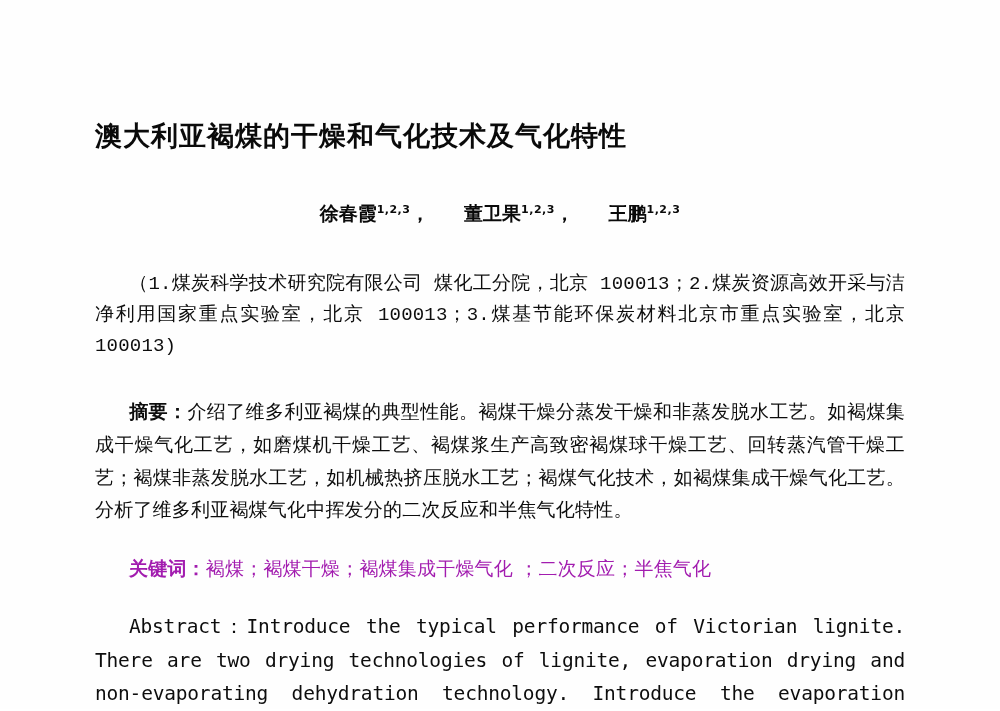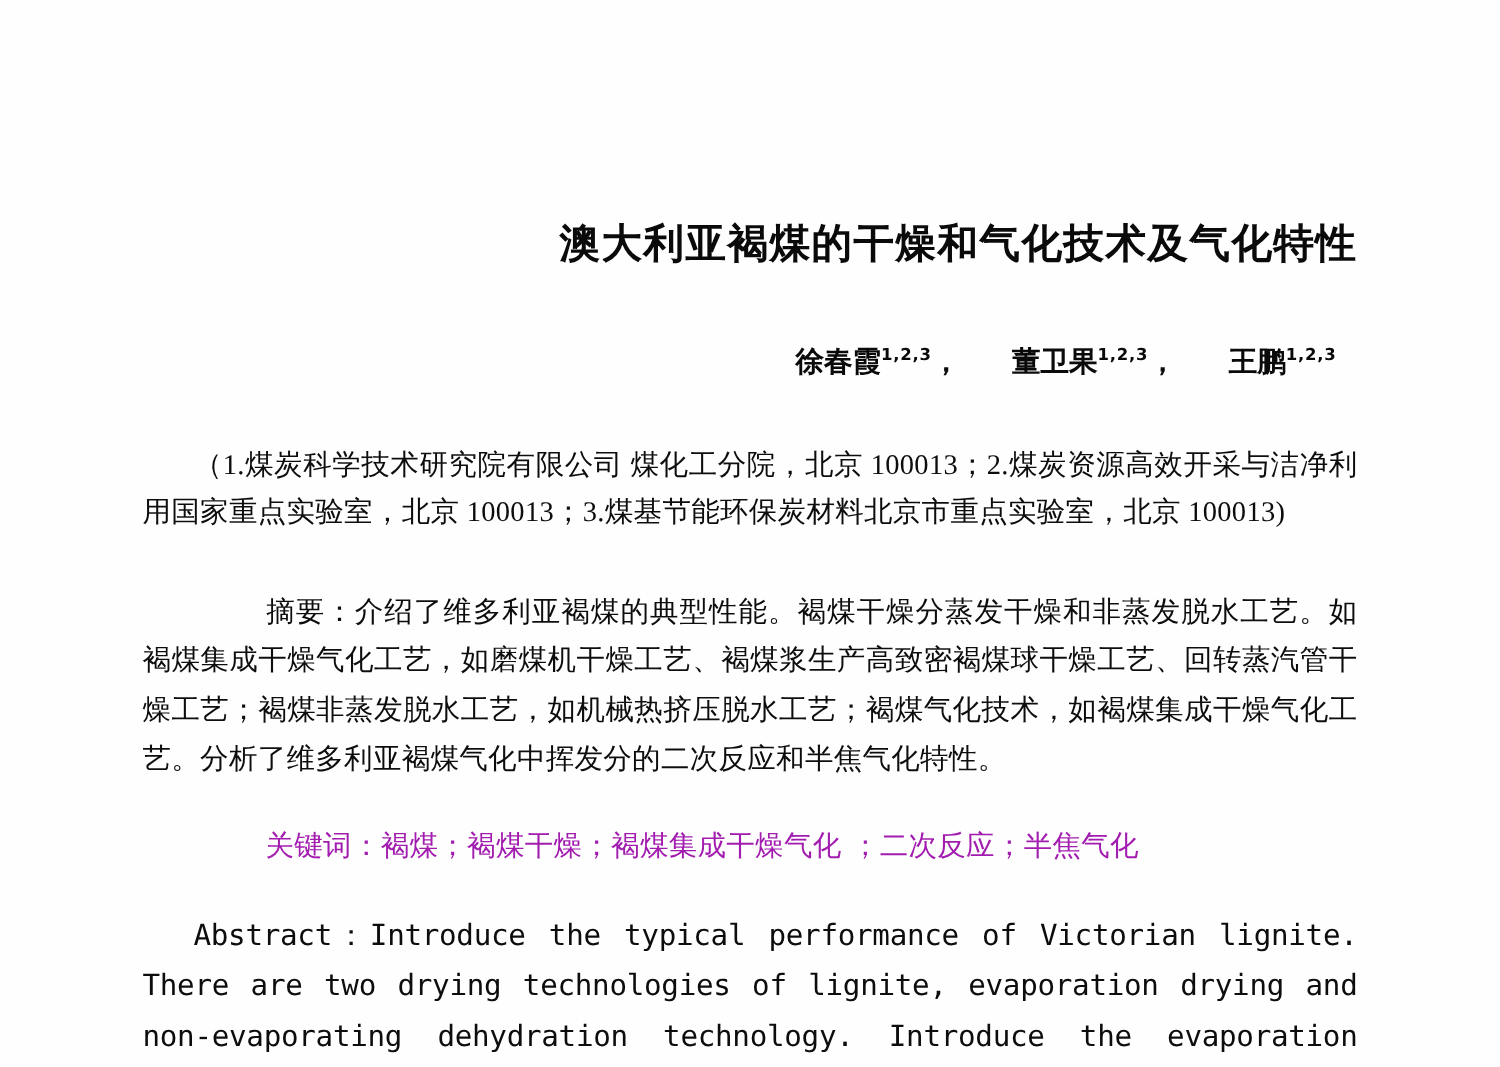--- a/index.html
+++ b/index.html
@@ -21,31 +21,30 @@
     background: #fefefe;
     padding: 0;
     box-sizing: border-box;
   }
   .content {
     margin: 0 auto;
     width: 810px;
     padding-top: 118px;
   }
   .title {
-    text-align: right;
+    text-align: left;
     font-family: "DejaVu Sans", sans-serif;
     font-weight: bold;
     font-size: 27px;
     letter-spacing: 1px;
     color: #0a0a0a;
     line-height: 1.3;
-    margin-top: 27px;
   }
   .authors {
-    text-align: right;
+    text-align: center;
     margin-top: 48px;
     font-family: "DejaVu Sans", sans-serif;
     font-weight: bold;
     font-size: 19px;
     color: #0a0a0a;
   }
   .author {
     display: inline-block;
     margin: 0 14px;
     white-space: nowrap;
@@ -54,41 +53,40 @@
     font-size: 11px;
     vertical-align: super;
     font-weight: bold;
     letter-spacing: 0.5px;
   }
   .affiliation {
     margin-top: 42px;
     font-size: 19px;
     line-height: 1.62;
     text-align: justify;
-    font-family: Liberation Serif, serif;
+    font-family: Liberation Mono, monospace;
     color: #0d0d0d;
     letter-spacing: 0.2px;
   }
   .affiliation .indent {
     display: inline-block;
     width: 34px;
   }
   .abstract {
     margin-top: 34px;
     font-size: 19px;
     line-height: 1.72;
     text-align: justify;
     font-family: "DejaVu Sans", sans-serif;
     color: #0d0d0d;
     letter-spacing: 0.2px;
   }
   .lbl {
-    font-weight: normal;
+    font-weight: bold;
     font-family: "DejaVu Sans", sans-serif;
-    margin-left: 48px;
   }
   .abstract .indent {
     display: inline-block;
     width: 34px;
   }
   .keywords {
     margin-top: 26px;
     font-size: 19px;
     line-height: 1.7;
     font-family: "DejaVu Sans", sans-serif;

